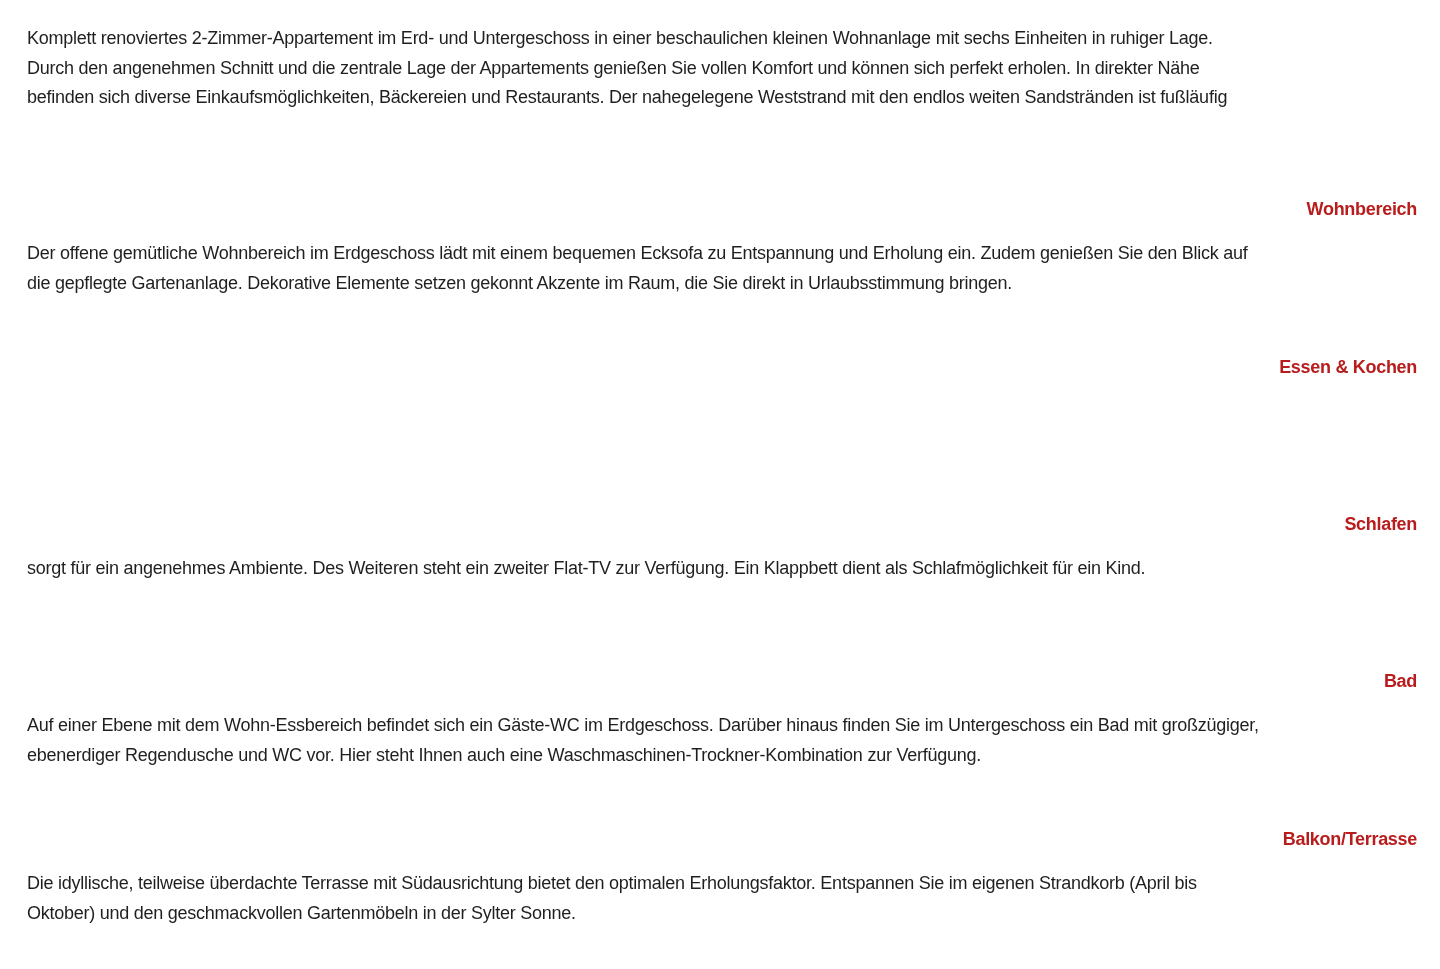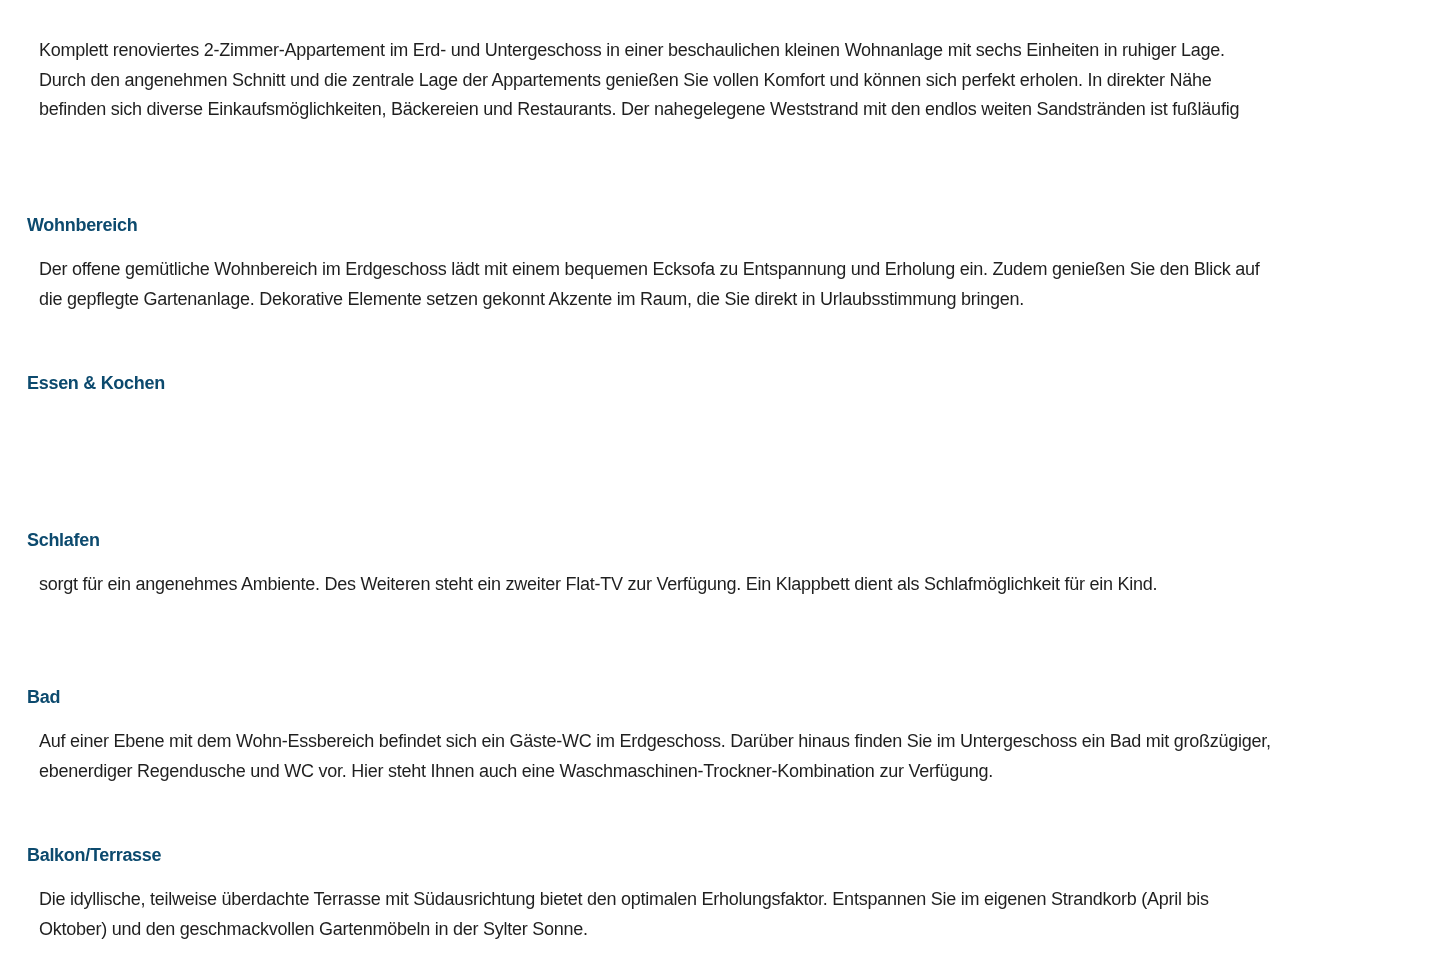--- a/index.html
+++ b/index.html
@@ -18,38 +18,39 @@
     .doc {
       position: absolute;
       left: 27px;
       top: 24px;
       width: 1390px;
     }
     .para {
       font-size: 18px;
       line-height: 29.5px;
       letter-spacing: -0.25px;
-      margin: 12px;
+      margin: 0;
       white-space: nowrap;
     }
     .line {
       display: block;
     }
     .section {
       position: absolute;
       left: 27px;
       width: 1390px;
     }
     .heading {
       font-size: 18px;
       font-weight: bold;
       line-height: 24px;
       letter-spacing: -0.3px;
-      margin: 16px 0 18px 0;
-      color: #0c4a6e;
+      margin: 0 0 18px 0;
+      color: #b91c1c;
+      text-align: right;
     }
   </style>
 </head>
 <body>
 
 <div class="doc">
   <p class="para">
     <span class="line">Komplett renoviertes 2-Zimmer-Appartement im Erd- und Untergeschoss in einer beschaulichen kleinen Wohnanlage mit sechs Einheiten in ruhiger Lage.</span>
     <span class="line">Durch den angenehmen Schnitt und die zentrale Lage der Appartements genießen Sie vollen Komfort und können sich perfekt erholen. In direkter Nähe</span>
     <span class="line">befinden sich diverse Einkaufsmöglichkeiten, Bäckereien und Restaurants. Der nahegelegene Weststrand mit den endlos weiten Sandstränden ist fußläufig</span>

